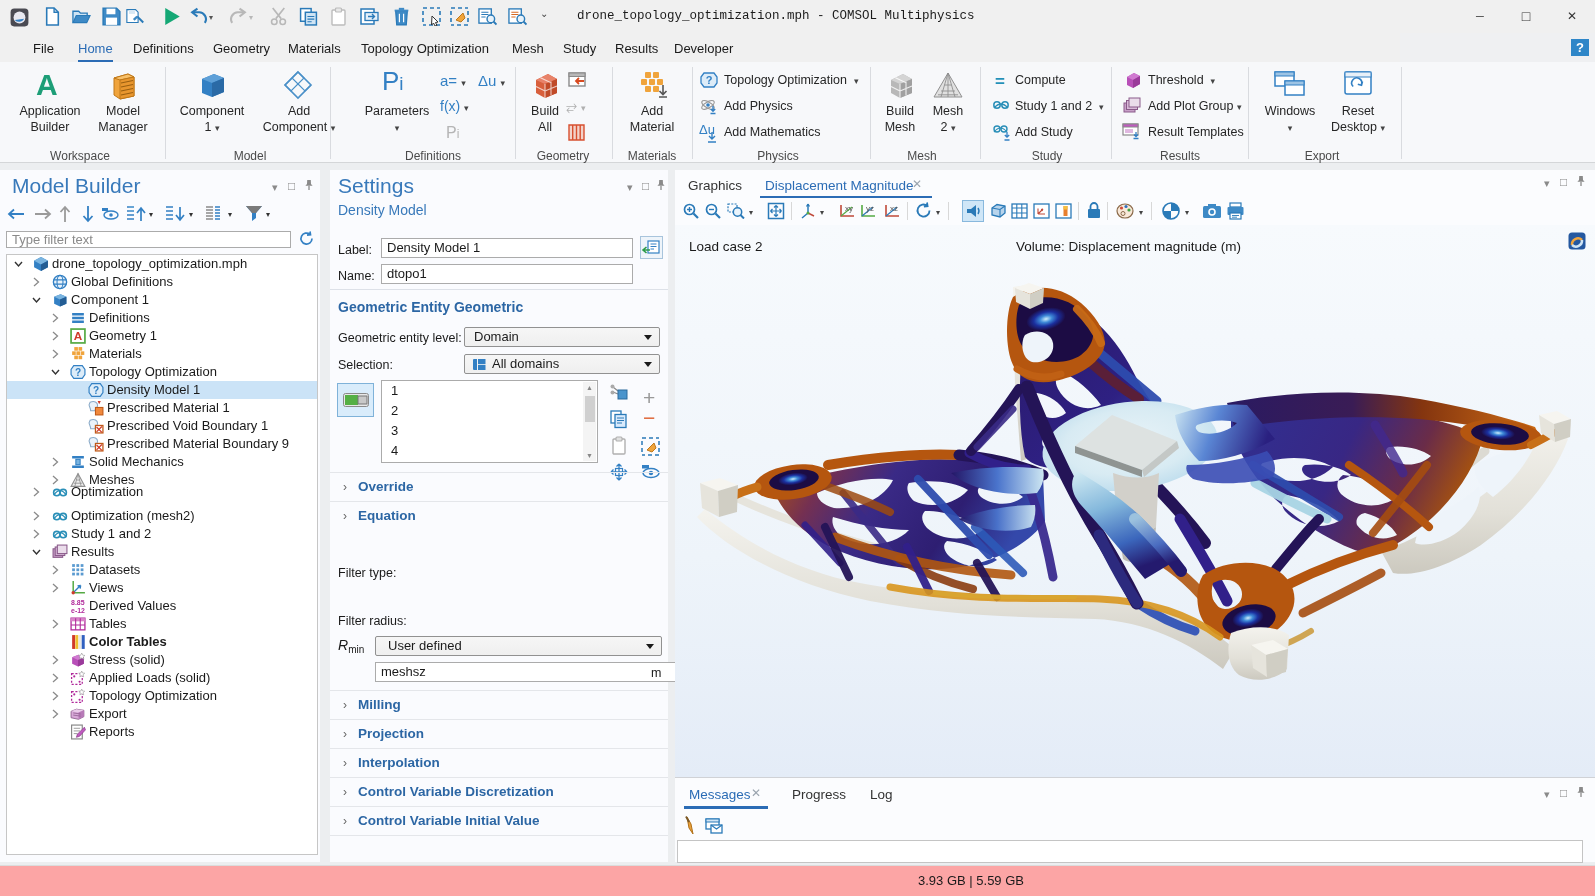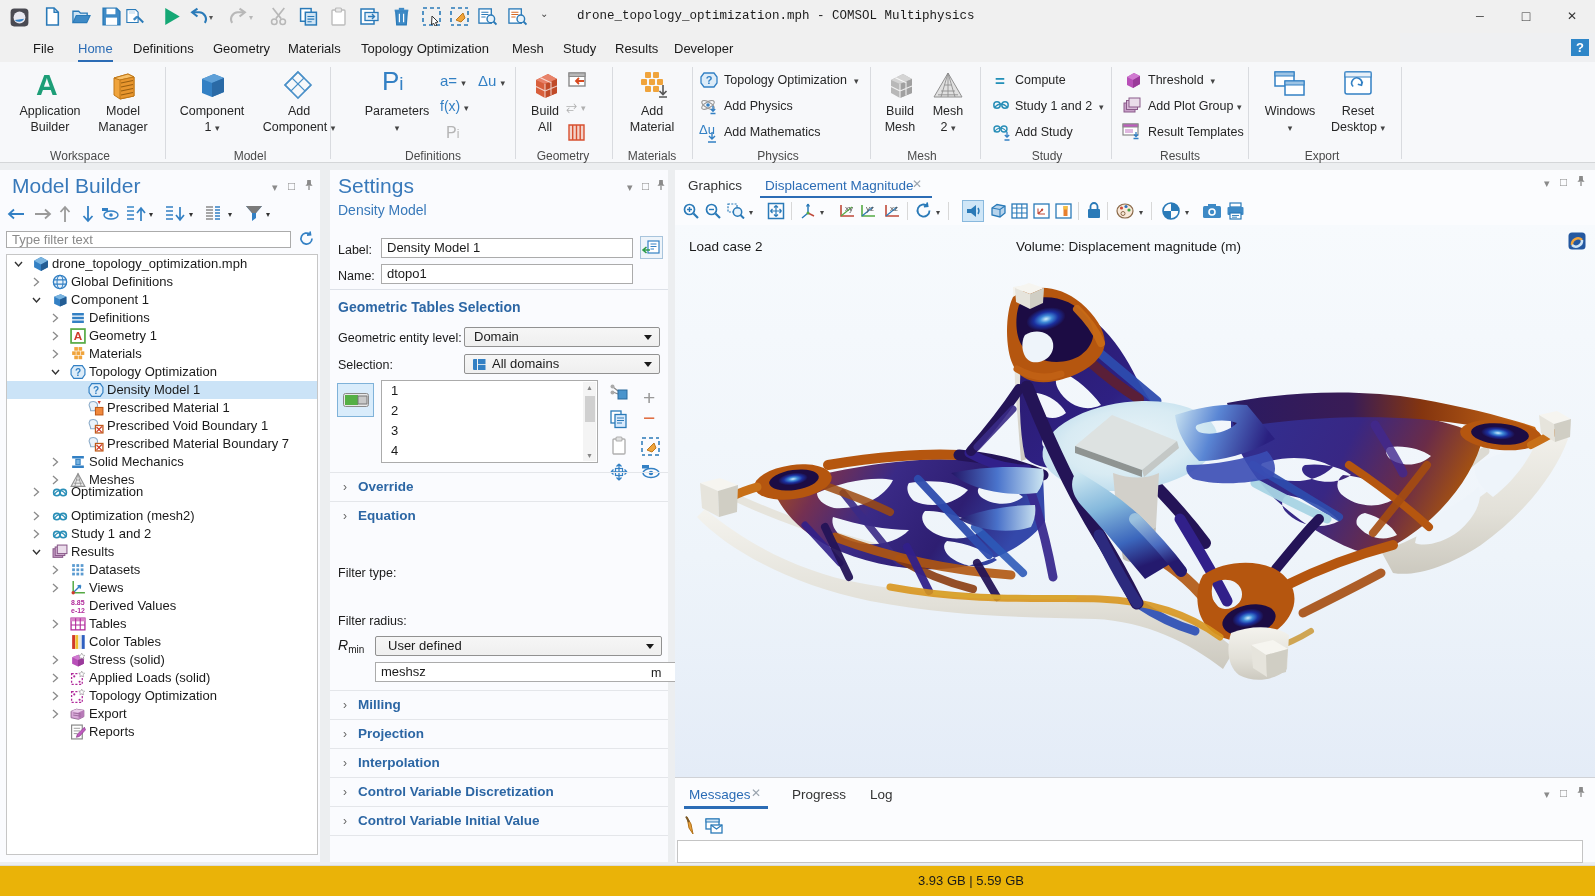--- a/index.html
+++ b/index.html
@@ -53,21 +53,21 @@
 .shead .txt { position:absolute; left:28px; top:6px; color:#2c66a4; font-size:13.5px; font-weight:bold; }
 .sectitle { position:absolute; color:#2c66a4; font-size:14px; font-weight:bold; }
 
 
 #gtabs { position:absolute; left:0; top:0; width:920px; height:28px; }
 #gtoolbar { position:absolute; left:0; top:28px; width:920px; height:27px; }
 #gcanvas { position:absolute; left:0; top:55px; width:920px; height:552px; background:linear-gradient(#f7fafd 0%, #eef4fa 60%, #e4ecf7 100%); }
 #msgs { position:absolute; left:0; top:607px; width:920px; height:85px; border-top:1px solid #d0d2d6; background:#fbfcfe; }
 
 
-#statusbar { position:absolute; left:0; top:865px; width:1595px; height:31px; background:#eab308; border-top:1px solid #dcdcdc; }
+#statusbar { position:absolute; left:0; top:865px; width:1595px; height:31px; background:#fca5a5; border-top:1px solid #dcdcdc; }
 #statusbar .mem { position:absolute; left:918px; top:7px; font-size:13px; color:#1a1a1a; }
 </style>
 </head>
 <body>
 
 <div id="titlebar">
   <div class="title">drone_topology_optimization.mph - COMSOL Multiphysics</div>
   <div class="winbtn" style="right:92px; font-size:11px;">─</div>
   <div class="winbtn" style="right:46px; font-size:14px;">□</div>
   <div class="winbtn" style="right:0px; font-size:12px;">✕</div>
@@ -493,21 +493,21 @@
             <path d="M8 13 L13 8 M8 8.5 L13 13.5" stroke="#d03a2a" stroke-width="1.2"></path>
           </svg>
           <span style="position:absolute; left:107px;">Prescribed Void Boundary 1</span>
         </div>
 <div class="trow" style="left:0; top:265px; width:318px;">
           <svg class="ticon" style="left:88px;" width="15" height="15" viewBox="0 0 15 15">
             <path d="M2 2 C6 0.5 9 2 9 5 C9 7.5 6.5 8 6.5 10 L2.5 10 C2.5 7.5 1 6 1 4.5 Z" fill="#eaf2fa" stroke="#8aaac8" stroke-width="1"></path>
             <rect x="7" y="7" width="7" height="7" fill="#fff" stroke="#c05a18" stroke-width="1.2"></rect>
             <path d="M8 13 L13 8 M8 8.5 L13 13.5" stroke="#d03a2a" stroke-width="1.2"></path>
           </svg>
-          <span style="position:absolute; left:107px;">Prescribed Material Boundary 7</span>
+          <span style="position:absolute; left:107px;">Prescribed Material Boundary 9</span>
         </div>
 <div class="trow" style="left:0; top:283px; width:318px;">
           <svg class="abs" style="left:51px; top:4px;" width="8" height="10" viewBox="0 0 8 10">
             <path d="M2 1 L6.5 5 L2 9" stroke="#8a8a8a" stroke-width="1.3" fill="none"></path>
           </svg>
           <svg class="ticon" style="left:70px;" width="15" height="15" viewBox="0 0 15 15">
             <path d="M2 3 H13 M2 12 H13" stroke="#3380c4" stroke-width="2.4"></path>
             <rect x="5.5" y="5" width="4" height="5" fill="#7ab4e0" stroke="#3380c4" stroke-width="1"></rect>
           </svg>
           <span style="position:absolute; left:89px;">Solid Mechanics</span>
@@ -607,21 +607,21 @@
           <svg class="abs" style="left:51px; top:4px;" width="8" height="10" viewBox="0 0 8 10">
             <path d="M2 1 L6.5 5 L2 9" stroke="#8a8a8a" stroke-width="1.3" fill="none"></path>
           </svg>
           <svg class="ticon" style="left:70px;" width="15" height="15" viewBox="0 0 15 15">
             <rect x="1" y="2" width="13" height="11" fill="#fff" stroke="#b0289a" stroke-width="1.2"></rect>
             <rect x="1" y="2" width="13" height="3" fill="#d884c8"></rect>
             <path d="M5.3 2 V13 M9.6 2 V13 M1 8.5 H14" stroke="#b0289a" stroke-width="1"></path>
           </svg>
           <span style="position:absolute; left:89px;">Tables</span>
         </div>
-<div class="trow" style="left:0; top:463px; width:380px;">
+<div class="trow" style="left:0; top:463px; width:380px;font-weight:bold;">
           <svg class="ticon" style="left:70px;" width="15" height="15" viewBox="0 0 15 15">
             <rect x="2" y="1" width="2.8" height="13" fill="#d03a2a"></rect>
             <rect x="5" y="1" width="2.8" height="13" fill="#f0c030"></rect>
             <rect x="8" y="1" width="2.8" height="13" fill="#e8e8e8"></rect>
             <rect x="11" y="1" width="2.8" height="13" fill="#3060c0"></rect>
           </svg>
           <span style="position:absolute; left:89px;">Color Tables</span>
         </div>
 <div class="trow" style="left:0; top:481px; width:318px;">
           <svg class="abs" style="left:51px; top:4px;" width="8" height="10" viewBox="0 0 8 10">
@@ -698,21 +698,21 @@
       <svg width="21" height="21" viewBox="0 0 21 21">
           <rect x="7" y="4" width="11" height="12" fill="#fff" stroke="#3380c4" stroke-width="1.2"></rect>
           <path d="M9.5 7 H15.5 M9.5 9.5 H15.5 M9.5 12 H13" stroke="#3380c4" stroke-width="1"></path>
           <path d="M2 13 H9 M5.5 10 L2 13 L5.5 16" stroke="#2c9a4a" stroke-width="1.6" fill="none"></path>
         </svg>
     </div>
     <div class="slabel" style="left:8px; top:99px;">Name:</div>
     <div class="sinput" style="left:51px; top:94px; width:252px; height:20px;">dtopo1</div>
 
     <div class="abs" style="left:0; top:119px; width:338px; height:1px; background:#dde1e8;"></div>
-    <div class="sectitle" style="left:8px; top:129px;">Geometric Tables Selection</div>
+    <div class="sectitle" style="left:8px; top:129px;">Geometric Entity Geometric</div>
 
     <div class="slabel" style="left:8px; top:161px;">Geometric entity level:</div>
     <div class="sdrop" style="left:134px; top:157px; width:196px; height:20px;">Domain<span class="arr"></span></div>
     <div class="slabel" style="left:8px; top:188px;">Selection:</div>
     <div class="sdrop" style="left:134px; top:184px; width:196px; height:20px;"><svg class="abs" style="left:7px; top:3px;" width="14" height="13" viewBox="0 0 14 13">
           <path d="M1 2 Q1 1 2 1 L5 1 L5 12 L2 12 Q1 12 1 11 Z" fill="#3380c4"></path>
           <rect x="6" y="1" width="7.5" height="5.2" fill="#3380c4"></rect>
           <rect x="6" y="7" width="7.5" height="5" fill="#3380c4"></rect>
         </svg><span style="margin-left:18px;">All domains</span><span class="arr"></span></div>
 

